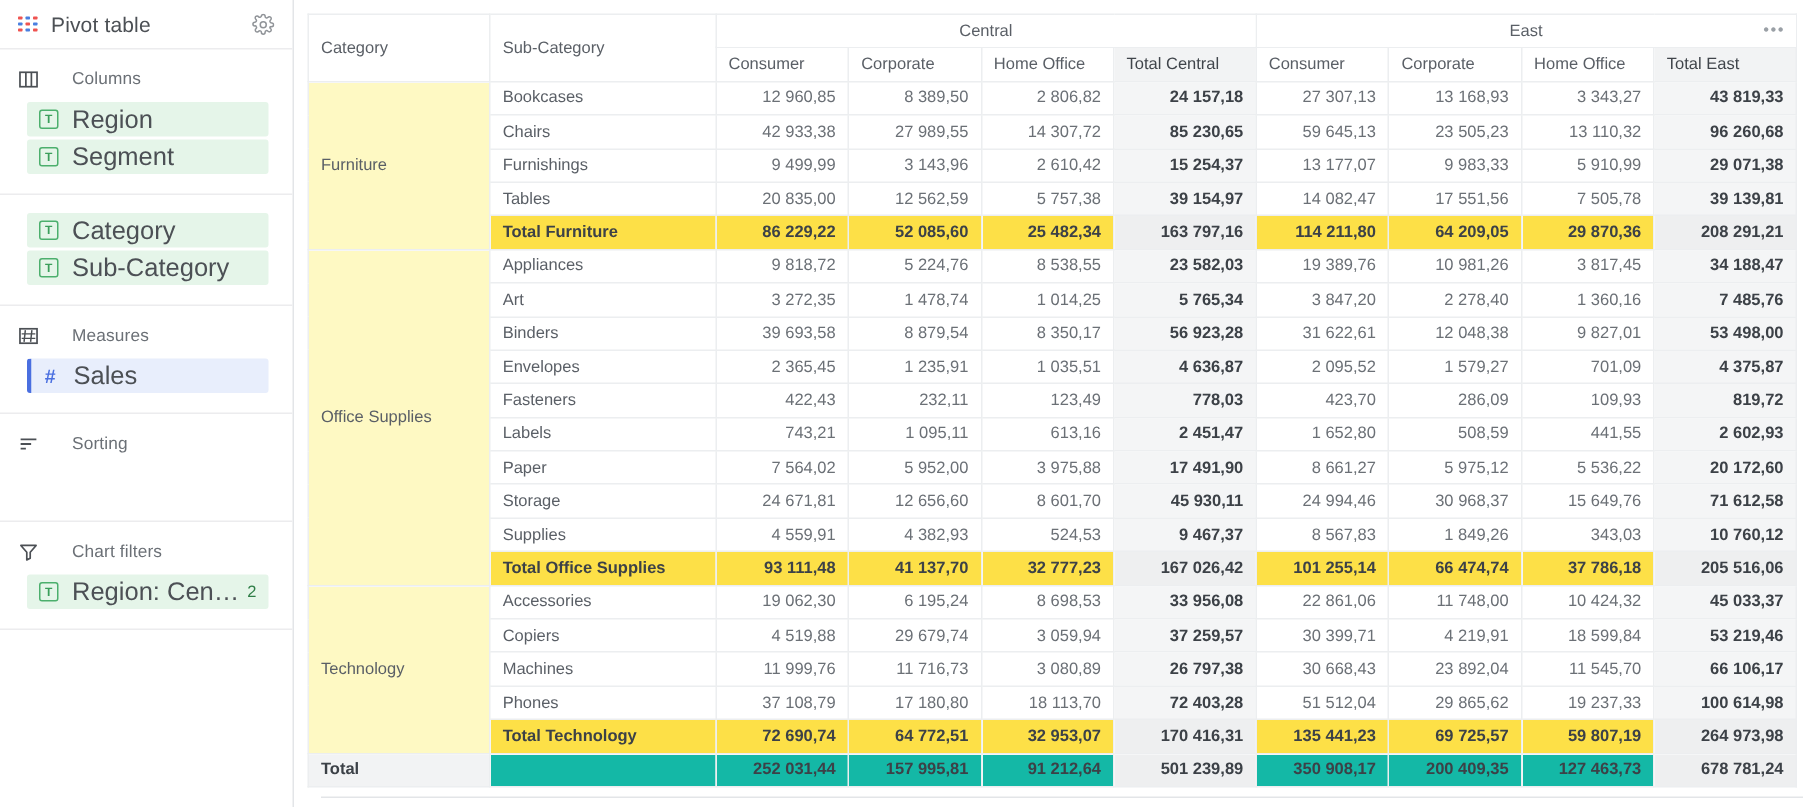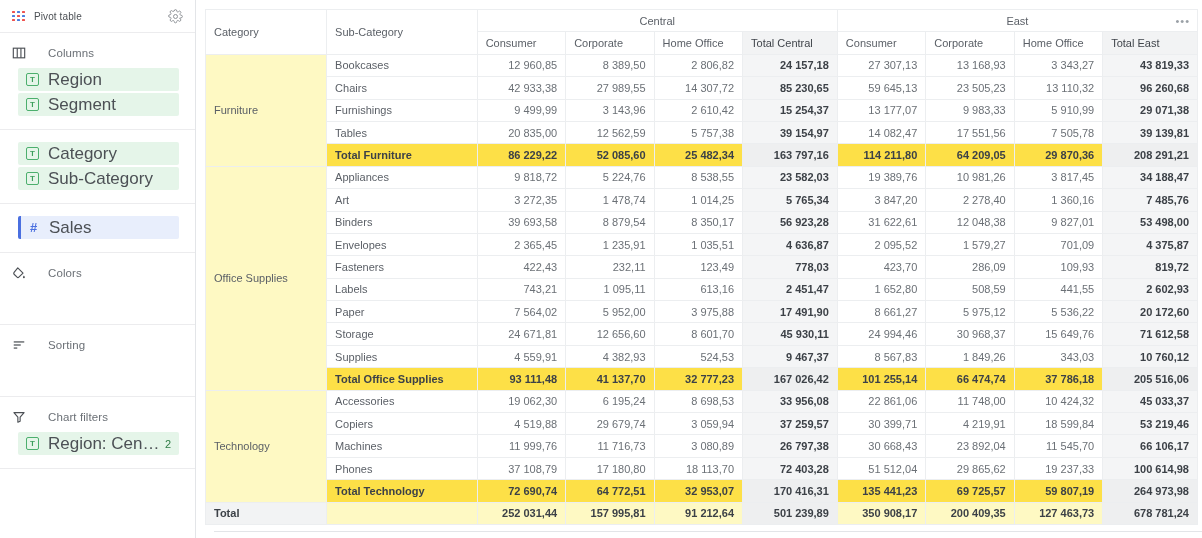--- a/index.html
+++ b/index.html
@@ -30,21 +30,21 @@
   }
   .sb-header {
     height: 33px;
     flex: 0 0 33px;
     display: flex;
     align-items: center;
     padding: 0 12px 0 12px;
     border-bottom: 1px solid #ececee;
   }
   .sb-header .title {
-    font-size: 10px;
+    font-size: 14px;
     color: #4c5055;
     margin-left: 9px;
     flex: 1;
     letter-spacing: .1px;
   }
   .pivot-icon {
     width: 13px; height: 11px;
     display: grid;
     grid-template-columns: repeat(3, 1fr);
     grid-template-rows: repeat(3, 1fr);
@@ -188,21 +188,21 @@
     font-variant-numeric: tabular-nums;
   }
   td.num.totcol {
     background: #f4f5f6;
     color: #3c4147;
     font-weight: bold;
   }
   tr.totrow td { background: #fde047; color: #3c4147; font-weight: bold; }
   tr.totrow td.sub { font-weight: bold; color: #3c4147; }
   tr.totrow td.num.totcol { background: #eeeff0; }
-  tr.grandtotal td { background: #fef9c3; color: #3c4147; font-weight: bold; }
+  tr.grandtotal td { background: #14b8a6; color: #3c4147; font-weight: bold; }
   tr.grandtotal td.cat { background:#f2f3f4; font-weight: bold; color:#3c4147; vertical-align: middle; padding-top:0;}
   tr.grandtotal td.num.totcol { background:#eeeff0; }
   .bottom-rule {
     width: 993px;
     height: 1px;
     background: #e3e5e8;
     margin-left: 9px;
     margin-top: 6px;
   }
 </style>
@@ -256,35 +256,36 @@
         <span class="tbadge">T</span>
         <span class="cname">Category</span>
       </div>
       <div class="chip green">
         <span class="tbadge">T</span>
         <span class="cname">Sub-Category</span>
       </div>
     </div>
 
     <div class="sb-section">
+      <div class="sb-sec-head">
+        <svg class="sec-icon" viewBox="0 0 16 16">
+          <rect x="1.5" y="2.5" width="13" height="11" fill="none" stroke="#4c5055" stroke-width="1.3"></rect>
+          <line x1="5.6" y1="3.5" x2="4.6" y2="12.5" stroke="#4c5055" stroke-width="1.1"></line>
+          <line x1="10.6" y1="3.5" x2="9.6" y2="12.5" stroke="#4c5055" stroke-width="1.1"></line>
+          <line x1="2.8" y1="6.4" x2="13.2" y2="6.4" stroke="#4c5055" stroke-width="1.1"></line>
+          <line x1="2.8" y1="9.8" x2="13.2" y2="9.8" stroke="#4c5055" stroke-width="1.1"></line>
+        </svg>
+        <span class="lbl">Measures</span>
+      </div>
       <div class="chip blue">
         <span class="hashicon">#</span>
         <span class="cname">Sales</span>
       </div>
     </div>
 
-    <div class="sb-section tall">
-      <div class="sb-sec-head">
-        <svg class="sec-icon" viewBox="0 0 16 16">
-          <path fill="none" stroke="#4c5055" stroke-width="1.3" stroke-linejoin="round" d="M6.6 2.2l6 6-4.8 4.6a1.4 1.4 0 01-2 0L2.4 9.4a1.4 1.4 0 010-2z"></path>
-          <path fill="#4c5055" d="M13.6 10.8c.7.9 1.1 1.5 1.1 2a1.1 1.1 0 11-2.2 0c0-.5.4-1.1 1.1-2z"></path>
-        </svg>
-        <span class="lbl">Colors</span>
-      </div>
-    </div>
 
     <div class="sb-section tall">
       <div class="sb-sec-head">
         <svg class="sec-icon" viewBox="0 0 16 16">
           <line x1="2" y1="4.5" x2="14" y2="4.5" stroke="#4c5055" stroke-width="1.4"></line>
           <line x1="2" y1="8" x2="10" y2="8" stroke="#4c5055" stroke-width="1.4"></line>
           <line x1="2" y1="11.5" x2="6" y2="11.5" stroke="#4c5055" stroke-width="1.4"></line>
         </svg>
         <span class="lbl">Sorting</span>
       </div>

